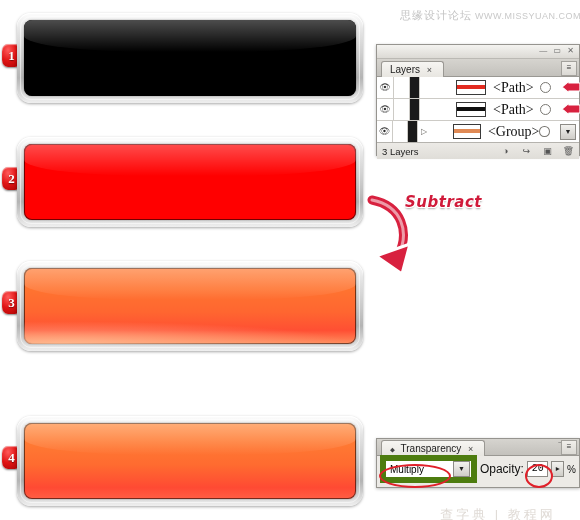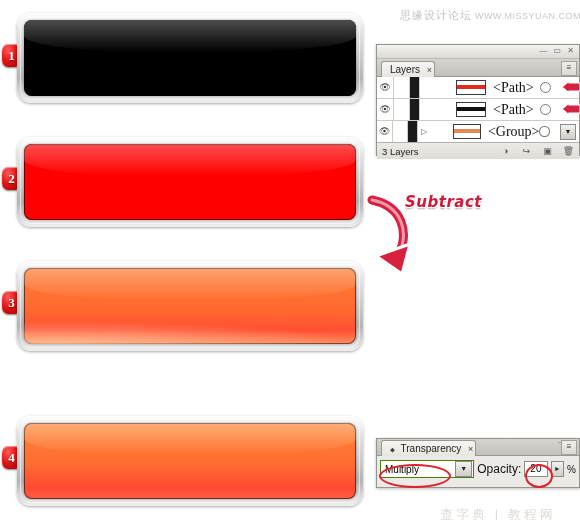--- a/index.html
+++ b/index.html
@@ -53,21 +53,21 @@
 
   
   .panel{position:absolute;background:#eceae6;
          border:1px solid #96948f;box-shadow:0 1px 3px rgba(0,0,0,.25);}
   .pbar{height:13px;background:linear-gradient(180deg,#f4f3f0,#dcdad5);
         border-bottom:1px solid #bbb9b4;position:relative;}
   .pbar .winbtns{position:absolute;right:3px;top:0px;font-size:8px;color:#6a6a6a;
         letter-spacing:2px;line-height:12px;}
   .tabstrip{height:17px;background:linear-gradient(180deg,#d6d4cf,#c3c1bc);
         position:relative;border-bottom:1px solid #9a9893;}
-  .tab{position:absolute;left:4px;top:2px;height:15px;padding:0 2px 0 8px;
+  .tab{position:absolute;left:4px;top:2px;height:15px;padding:0 11px 0 8px;
        background:linear-gradient(180deg,#f6f5f2,#e8e6e1);
        border:1px solid #9a9893;border-bottom:none;border-radius:3px 3px 0 0;
        font-size:10px;line-height:15px;color:#1b1b1b;white-space:nowrap;}
   .tab .x{color:#4a4a4a;margin-left:4px;font-size:9px;}
   .pmenu{position:absolute;right:2px;top:2px;width:14px;height:13px;
          background:linear-gradient(180deg,#f0eeea,#dbd9d4);border:1px solid #a3a19c;
          font-size:8px;line-height:12px;text-align:center;color:#333;}
 
   
   #layers-panel{left:376px;top:44px;width:202px;height:110px;}
@@ -86,28 +86,28 @@
              margin-right:10px;background:#fff;}
   #layer-foot{height:16px;display:flex;align-items:center;
       background:linear-gradient(180deg,#eceae6,#dfddd8);border-top:1px solid #b5b3ae;}
   #layer-foot .cnt{font-size:9.5px;color:#1b1b1b;margin-left:5px;flex:1;}
   #layer-foot .fi{width:21px;text-align:center;font-size:9px;color:#555;}
 
   
   #transparency-panel{left:376px;top:438px;width:202px;height:48px;}
   #tp-body{display:flex;align-items:center;height:26px;padding:0 3px;gap:3px;}
   .select{position:relative;display:flex;align-items:center;height:16px;
-      width:104px;background:#fff;border:1px solid #4d7c0f;}
+      width:104px;background:#fff;border:6px solid #4d7c0f;}
   .select .val{font-size:10px;color:#000;padding-left:4px;flex:1;}
   .select .arw{width:15px;height:14px;margin:0 1px 0 0;
       background:linear-gradient(180deg,#f3f2ef,#cfcdc8);border:1px solid #8d8b86;
       font-size:7px;line-height:13px;text-align:center;color:#222;}
   .olabel{font-size:12px;color:#111;}
   .ofield{width:24px;height:14px;background:#fff;border:1px solid #8d8b86;
-      font-size:10px;line-height:14px;text-align:center;color:#000;}
+      font-size:10px;line-height:14px;text-align:center;color:#000;font-family:Liberation Mono, monospace;}
   .ostep{width:13px;height:14px;background:linear-gradient(180deg,#f3f2ef,#cfcdc8);
       border:1px solid #8d8b86;font-size:8px;line-height:13px;text-align:center;color:#222;}
   .opct{font-size:10px;color:#111;}
 
   
   .hl{position:absolute;border:2px solid #e0202a;border-radius:50%;pointer-events:none;}
 </style>
 </head>
 <body>
 

